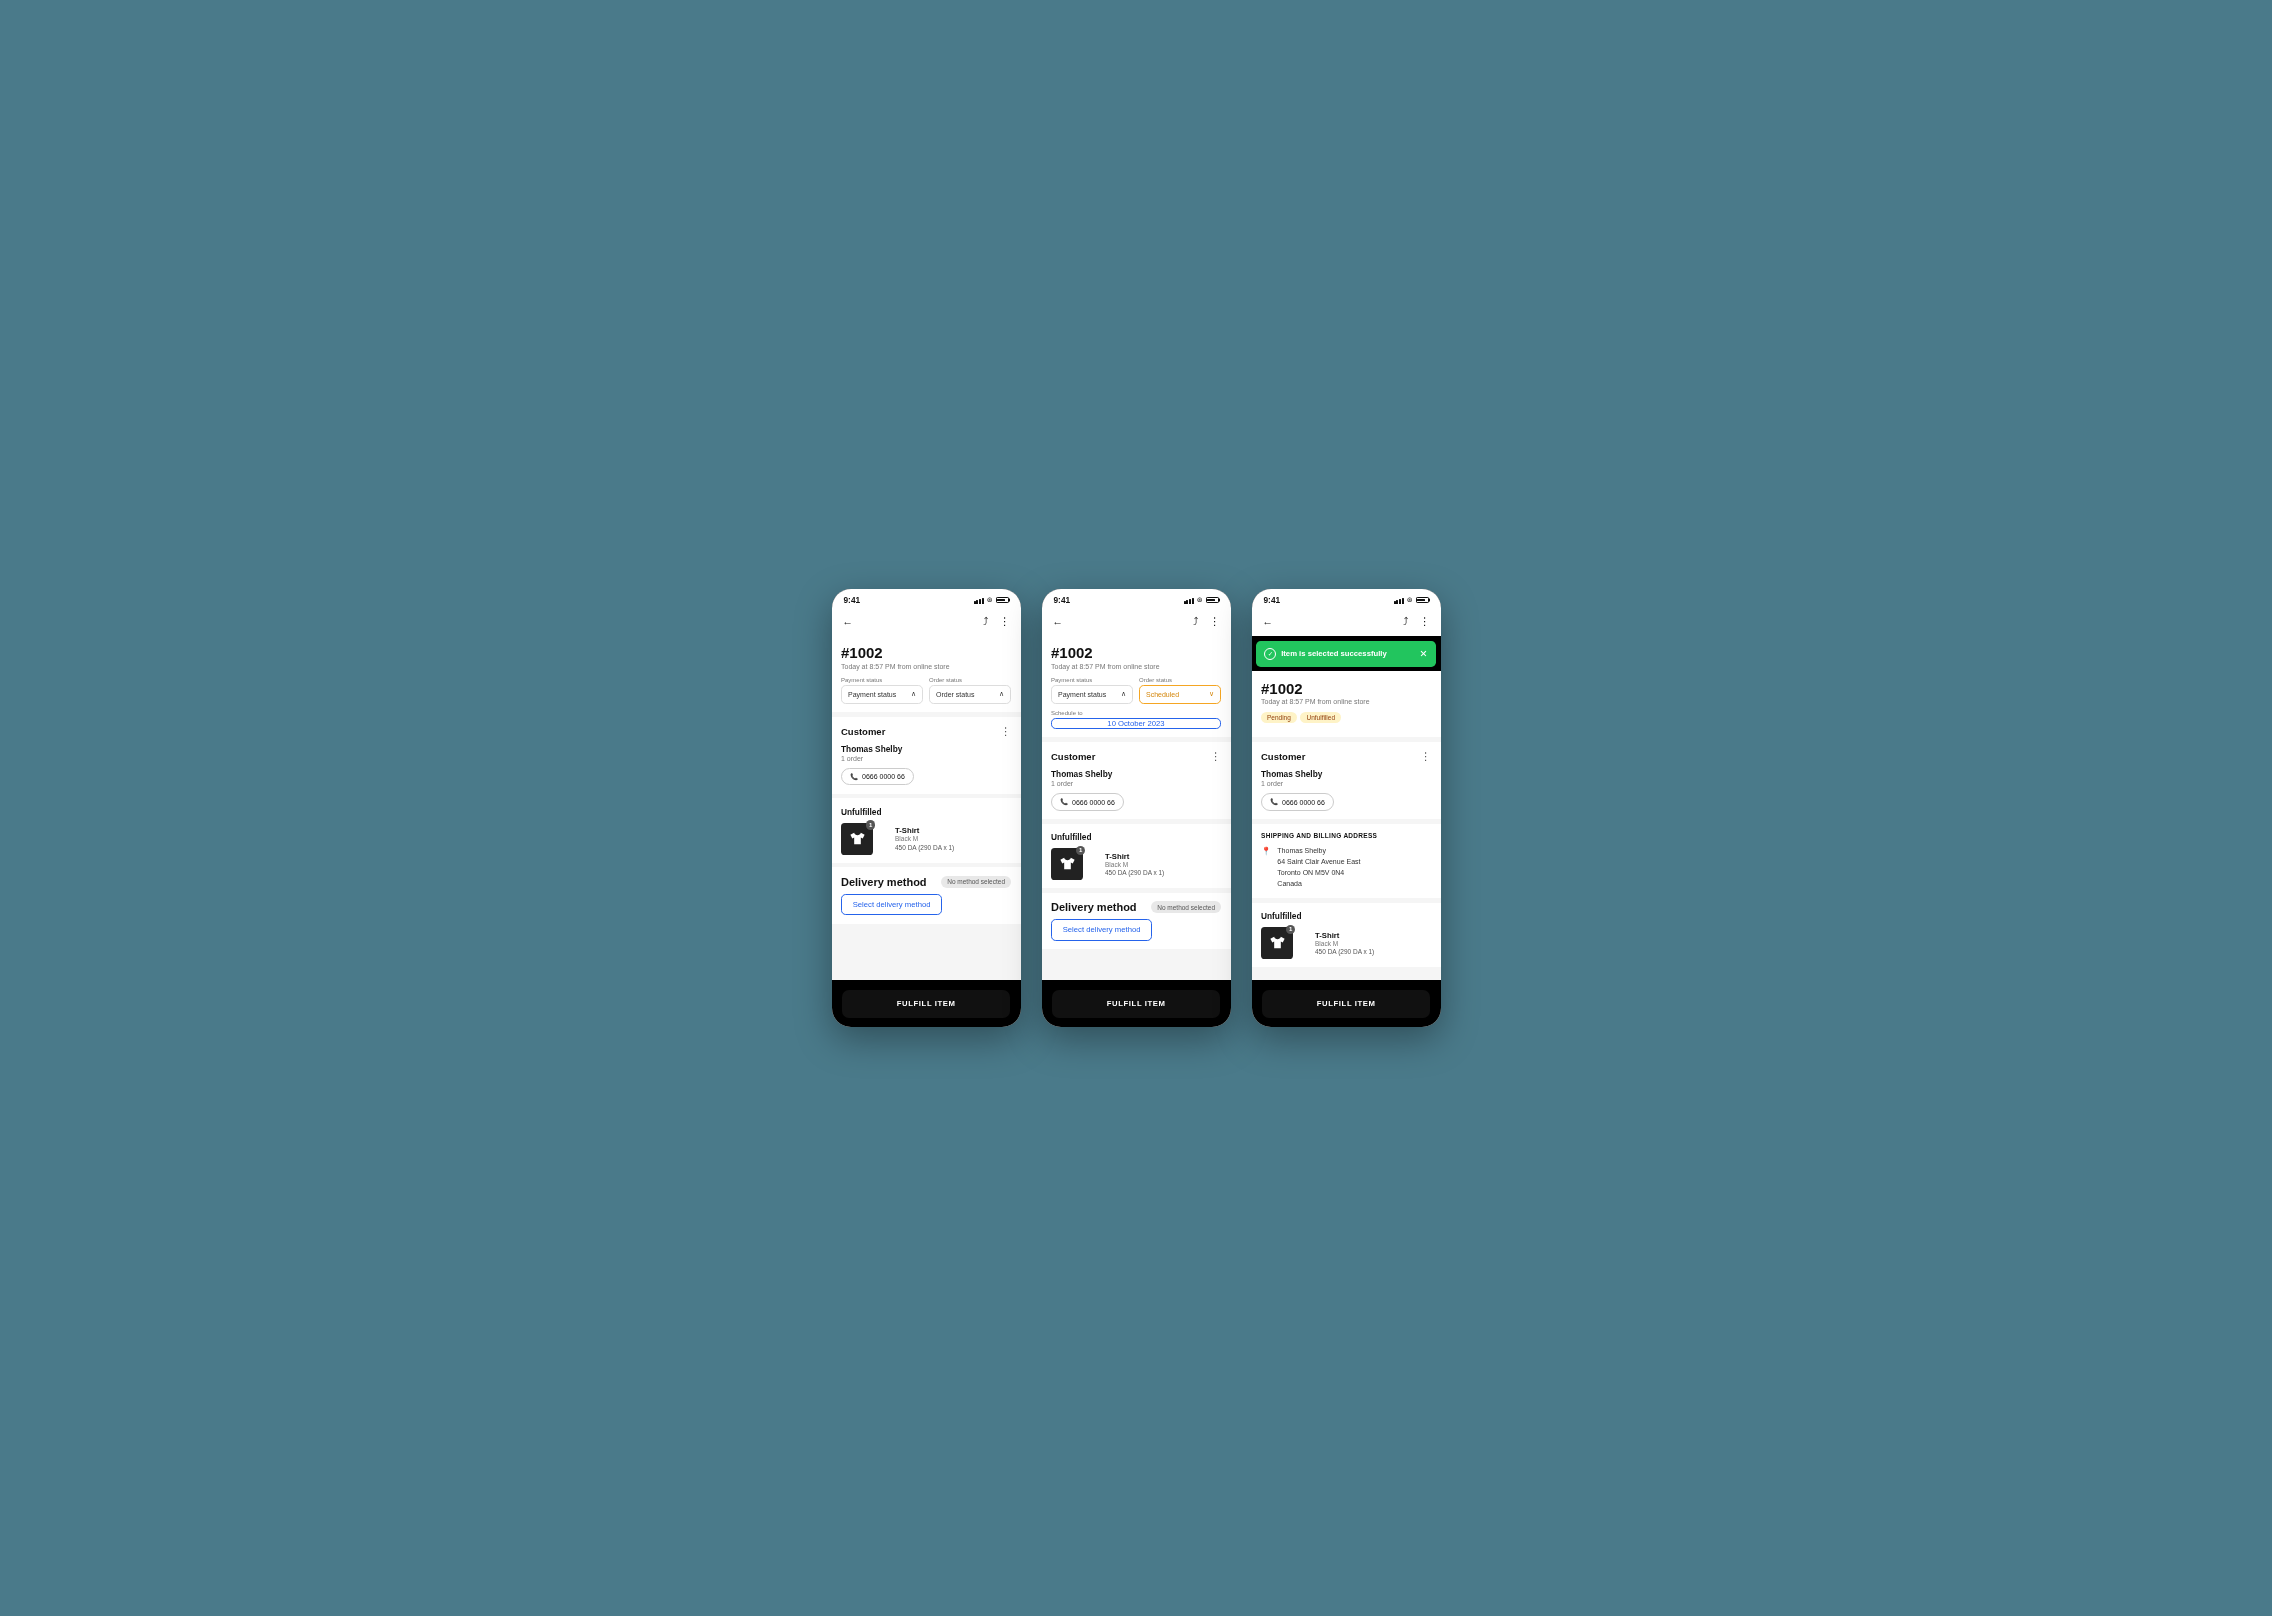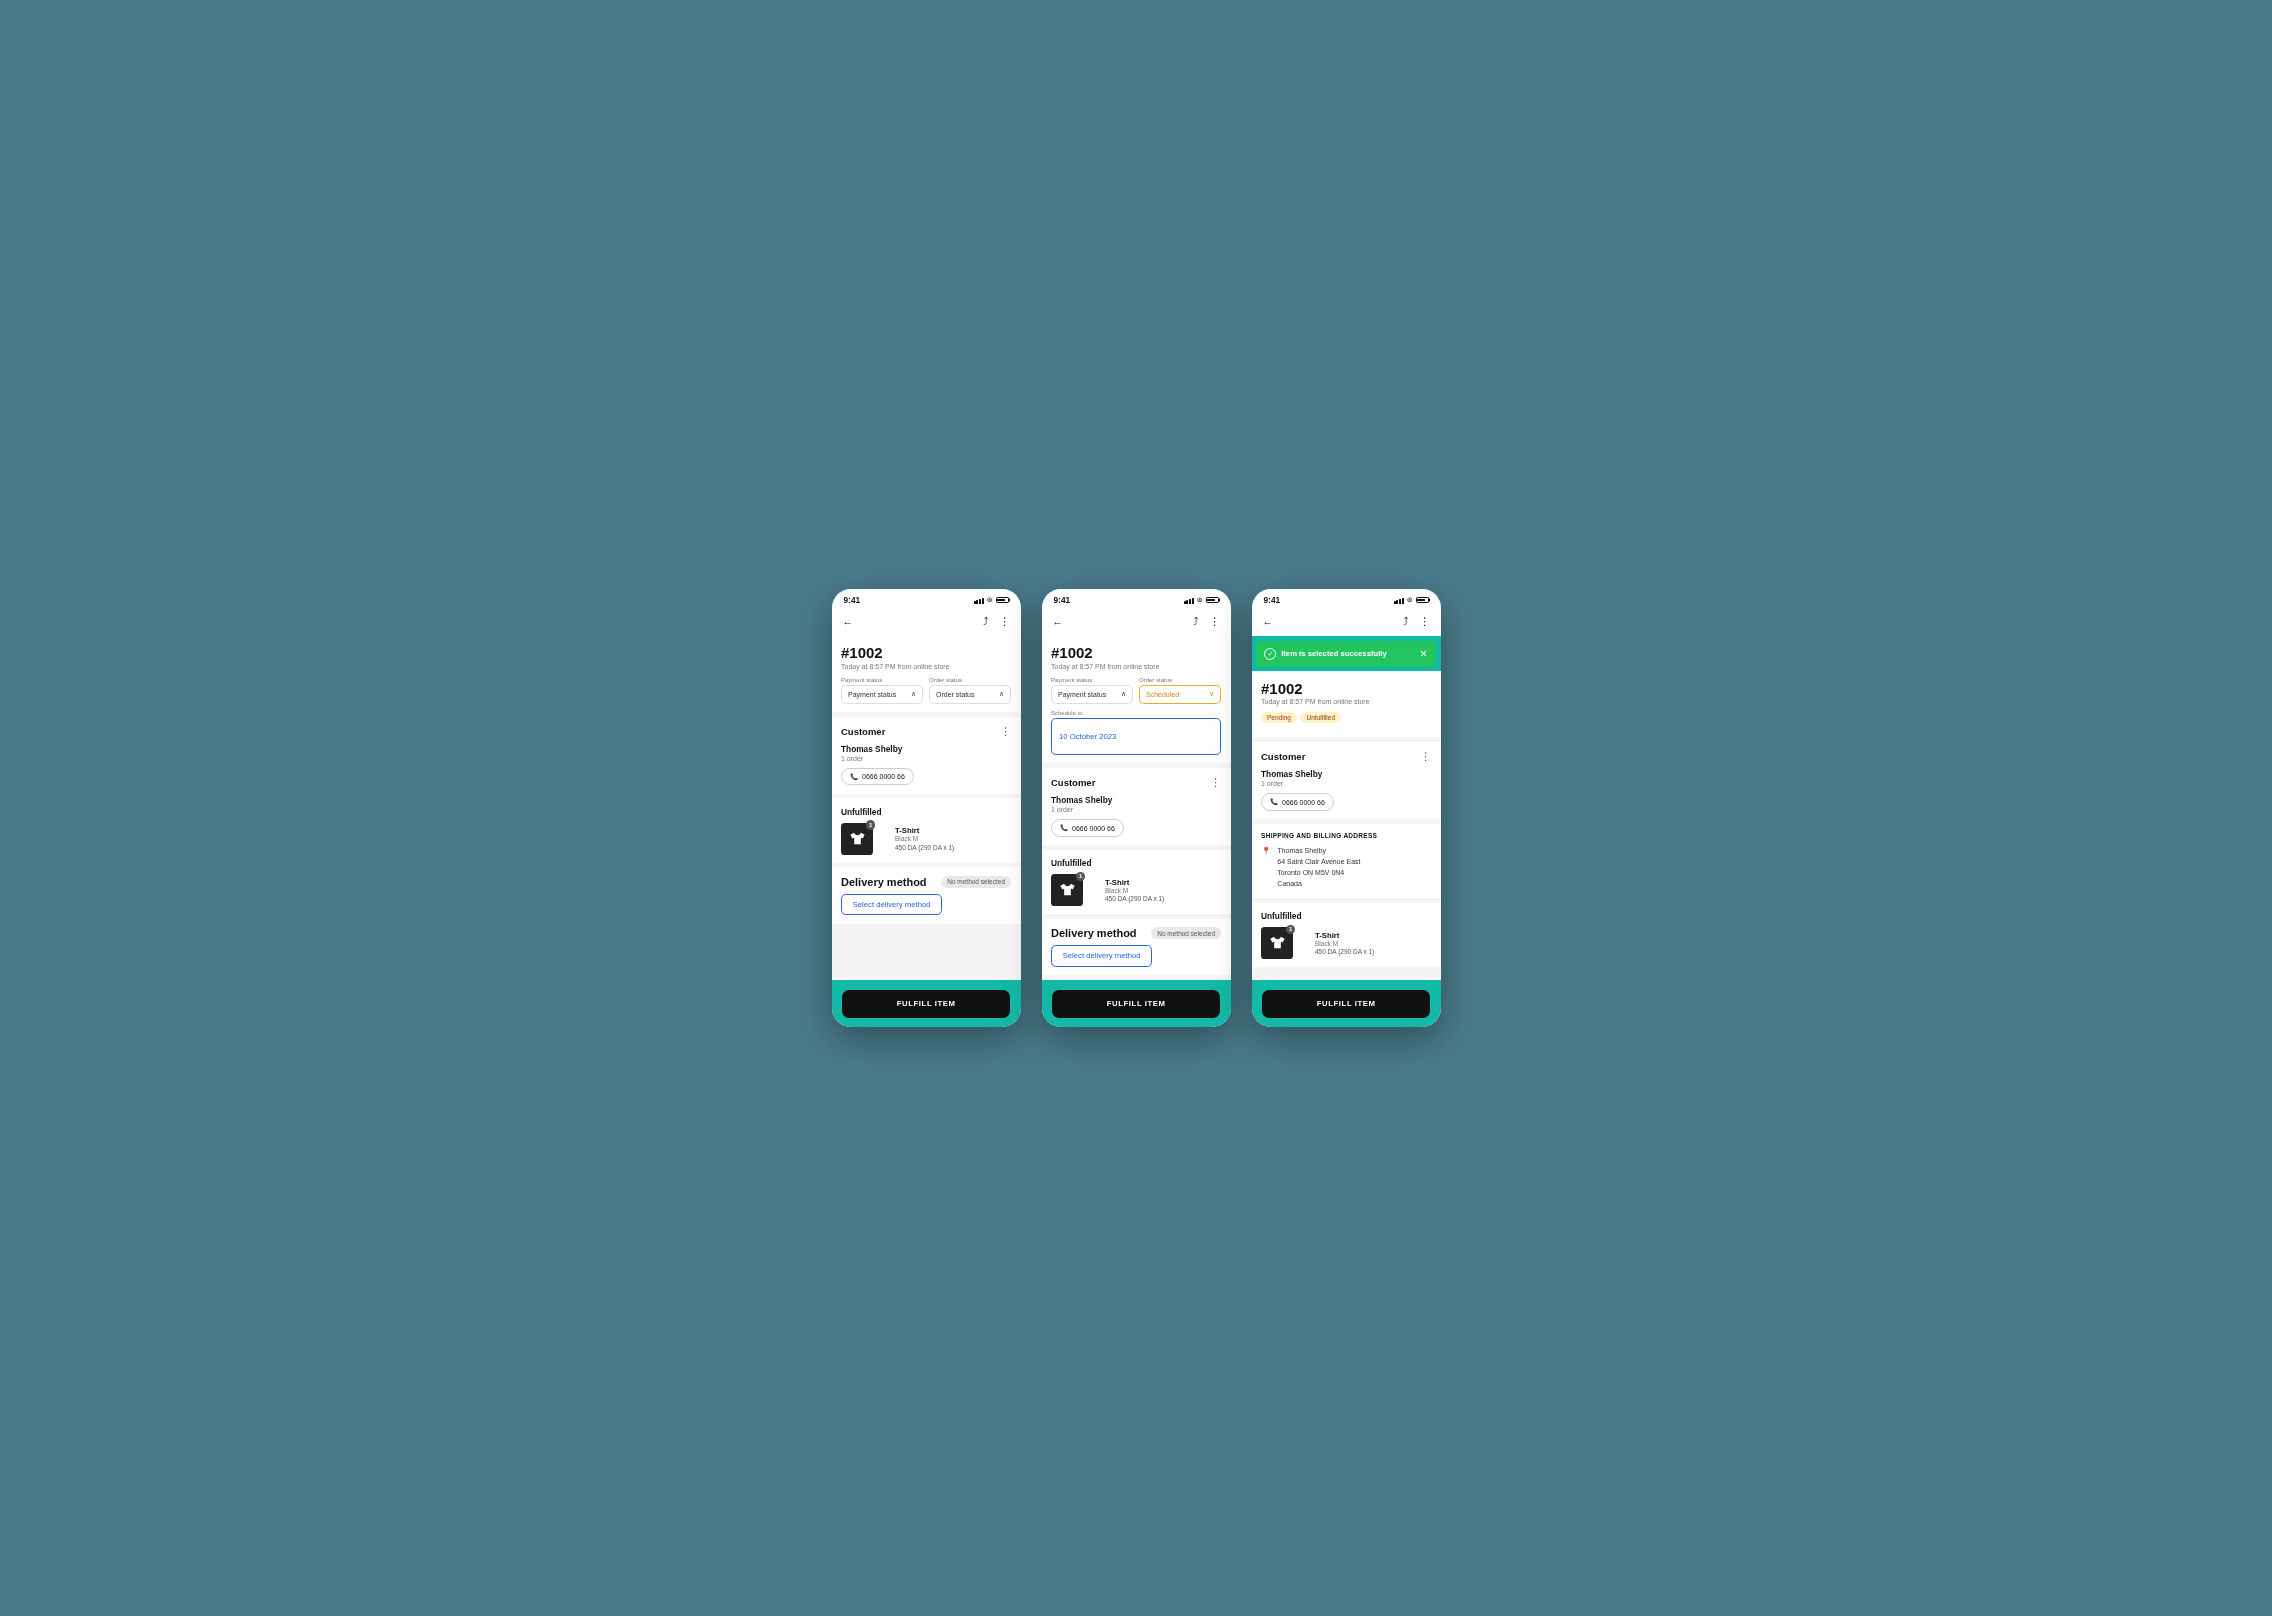--- a/index.html
+++ b/index.html
@@ -155,25 +155,26 @@
       margin-top: 6px;
     }
     .schedule-field-label {
       font-size: 6px;
       color: #777;
       margin-bottom: 2.4px;
     }
     .schedule-input {
       border: 0.9px solid #2563eb;
       border-radius: 4.7px;
-      padding: 13px 7px;
+      padding: 0 7px;
       font-size: 7.7px;
       color: #2563eb;
       background: #fff;
       width: 100%;
+      text-align: center;
     }
     .section-header {
       display: flex;
       justify-content: space-between;
       align-items: center;
       margin-bottom: 6px;
     }
     .section-title {
       font-size: 9.5px;
       font-weight: 700;
@@ -389,21 +390,21 @@
       font-size: 8.3px;
       margin-top: 1.2px;
       flex-shrink: 0;
     }
     .shipping-address {
       font-size: 7px;
       color: #333;
       line-height: 1.6;
     }
     .phone-screen {
-      background: #14b8a6;
+      background: #000000;
       display: flex;
       flex-direction: column;
       min-height: 438px;
     }
     .content-scroll {
       flex: 1;
       background: #f5f5f5;
       overflow: hidden;
     }
   </style>

